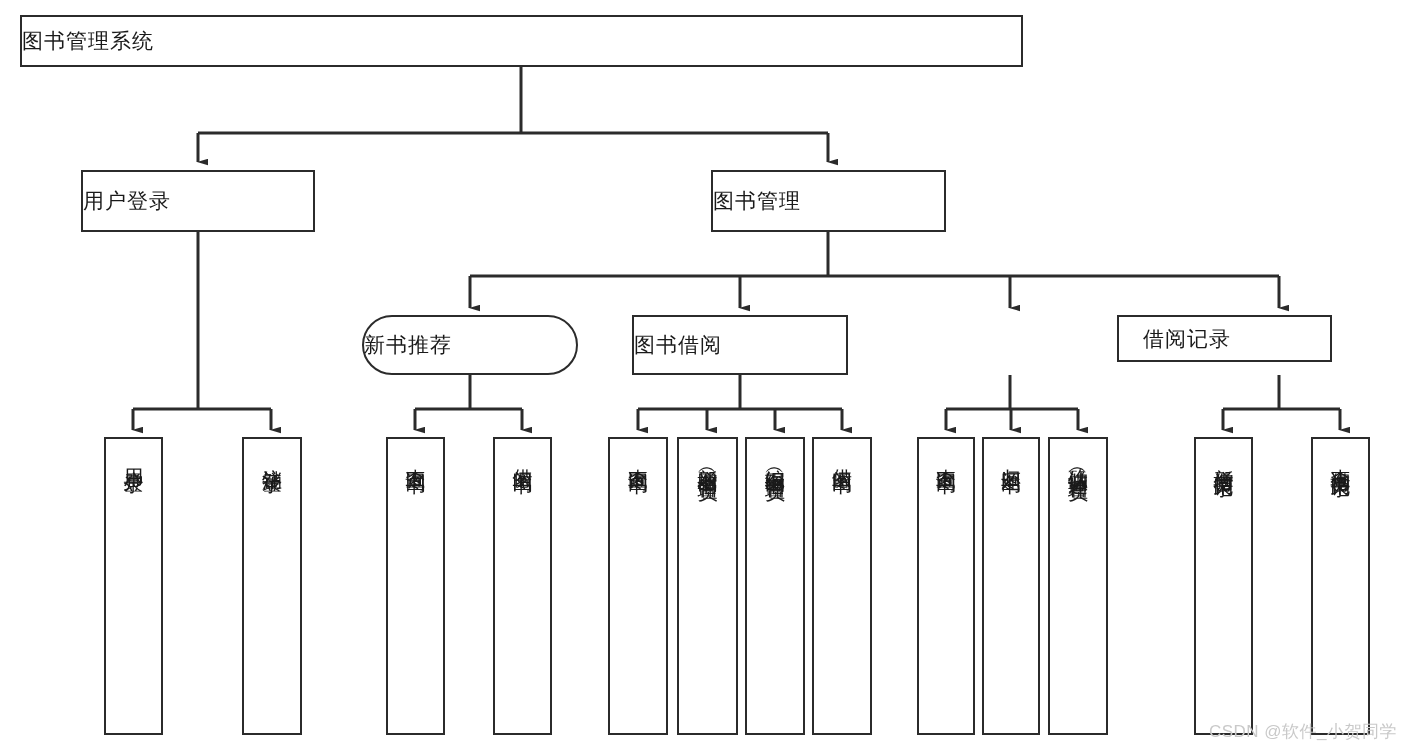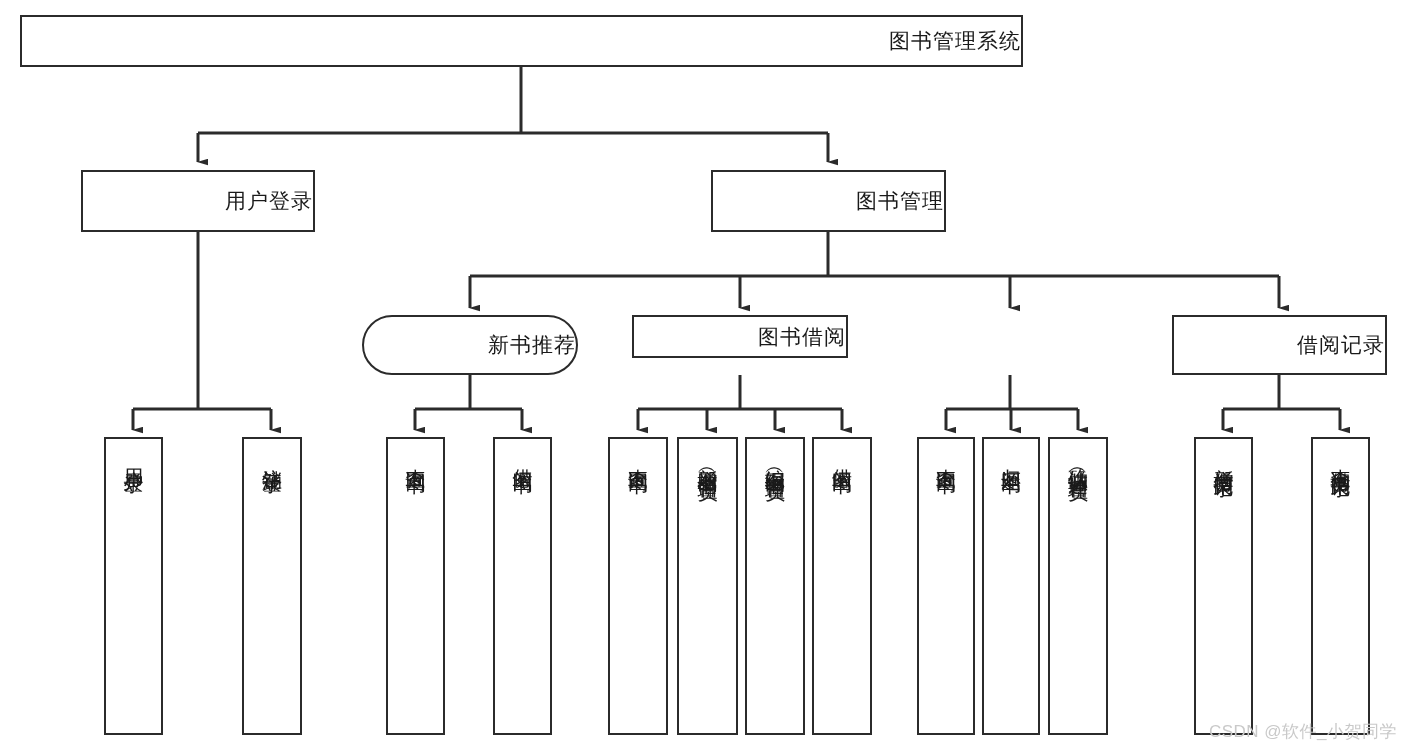--- a/index.html
+++ b/index.html
@@ -1,19 +1,19 @@
 <!DOCTYPE html>
 <html><head>
 <meta charset="utf-8">
 <style>
   html,body{margin:0;padding:0;}
   body{width:1405px;height:747px;background:#ffffff;font-family:"Liberation Sans","DejaVu Sans",sans-serif;overflow:hidden;}
   #canvas{position:relative;width:1405px;height:747px;}
   .node{position:absolute;box-sizing:border-box;background:#ffffff;border:2.5px solid #2b2b2b;
-        display:flex;align-items:center;justify-content:flex-end;color:#1a1a1a;}
+        display:flex;align-items:center;justify-content:flex-start;color:#1a1a1a;}
   .node.h{font-size:21px;letter-spacing:1px;}
   .node.v{writing-mode:vertical-rl;text-orientation:upright;font-size:20px;letter-spacing:2px;
           padding-top:14px;justify-content:flex-start;align-items:center;line-height:1.05;}
   .node.v .vt{writing-mode:vertical-rl;text-orientation:upright;white-space:nowrap;}
   svg#wires{position:absolute;left:0;top:0;width:1405px;height:747px;pointer-events:none;}
   .wm{position:absolute;right:8px;bottom:4px;font-size:17px;color:#c9c9c9;letter-spacing:.5px;white-space:nowrap;}
 </style>
 </head>
 <body>
 
@@ -76,24 +76,24 @@
   <div class="node h" style="left:81px;top:170px;width:234px;height:62px;">
     <span>用户登录</span>
   </div>
   <div class="node h" style="left:711px;top:170px;width:235px;height:62px;font-family:Liberation Serif, serif;">
     <span>图书管理</span>
   </div>
 
   <div class="node h" style="left:362px;top:315px;width:216px;height:60px;border-radius:30px;">
     <span>新书推荐</span>
   </div>
-  <div class="node h" style="left:632px;top:315px;width:216px;height:43px;">
+  <div class="node h" style="left:632px;top:315px;width:216px;height:60px;">
     <span>图书借阅</span>
   </div>
-  <div class="node h" style="left:1172px;top:315px;width:215px;height:60px;">
+  <div class="node h" style="left:1117px;top:315px;width:215px;height:47px;padding-left:24px;">
     <span>借阅记录</span>
   </div>
 
   <div class="node v" style="left:104px;top:437px;width:59px;height:298px;">
     <span class="vt">用户登录</span>
   </div>
   <div class="node v" style="left:242px;top:437px;width:60px;height:298px;">
     <span class="vt">注销登录</span>
   </div>
 

